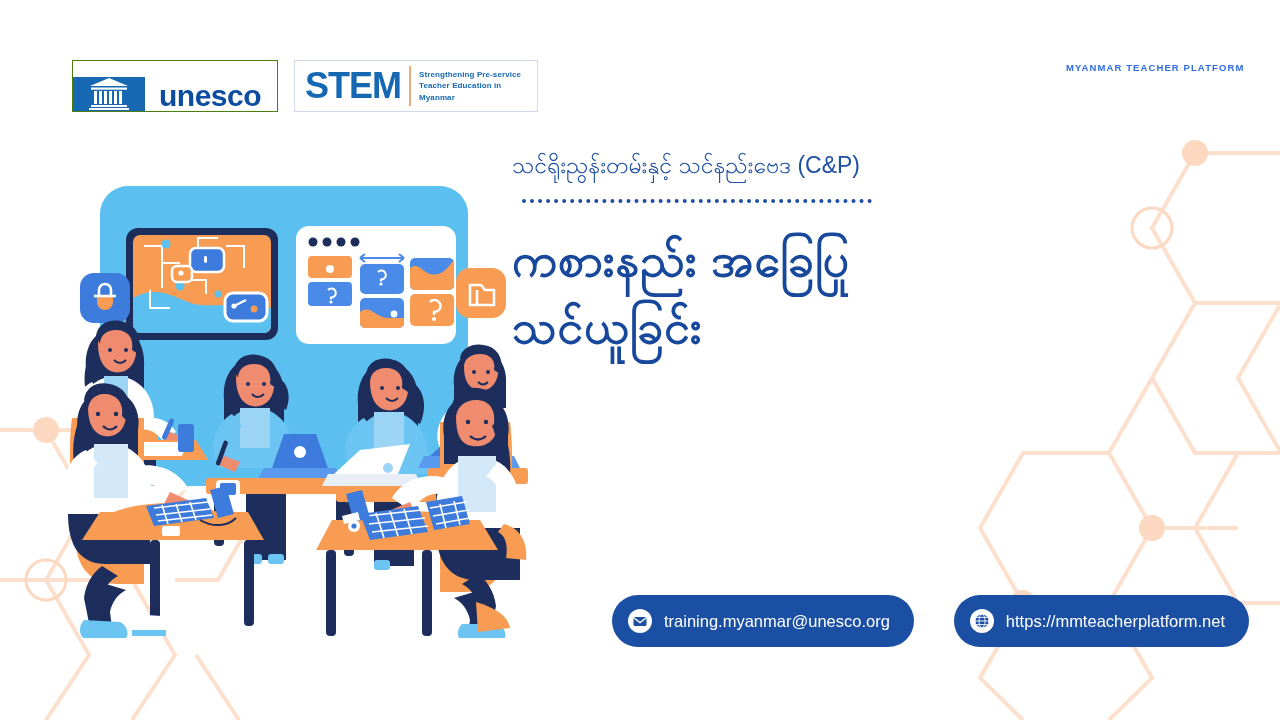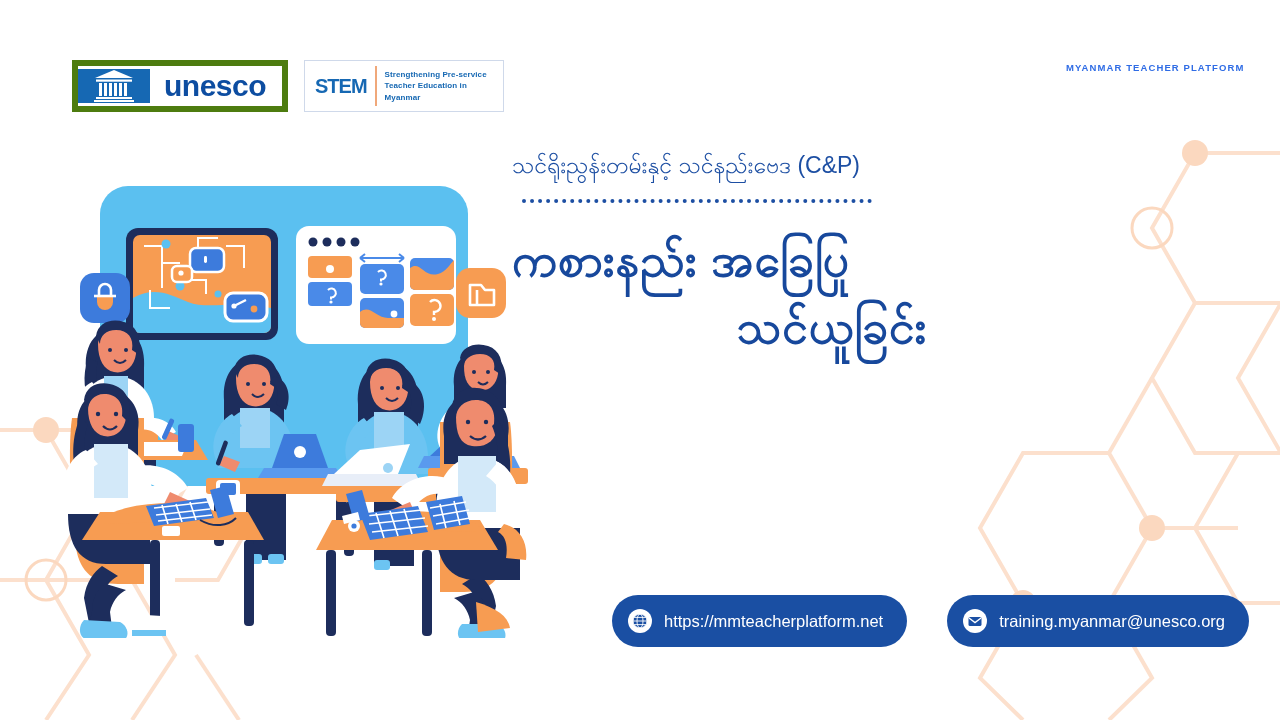--- a/index.html
+++ b/index.html
@@ -12,38 +12,38 @@
 
   
   .bg-deco { position: absolute; inset: 0; z-index: 0; pointer-events: none; }
 
   
   .logo-row {
     position: absolute; top: 60px; left: 72px; z-index: 5;
     display: flex; align-items: stretch; gap: 16px;
   }
   .unesco-logo {
-    display: flex; align-items: center; height: 52px;
-    border: 6px solid #4d7c0f; background: #fff;
+    display: flex; align-items: flex-end; height: 52px;
+    border: 1px solid #4d7c0f; background: #fff;
   }
   .unesco-mark {
     width: 72px; background: #1668b3;
     display: flex; align-items: center; justify-content: center;
   }
   .unesco-word {
     display: flex; align-items: center; padding: 0 16px 0 14px;
     font-size: 30px; font-weight: bold; color: #0d4da1;
     letter-spacing: -0.5px; line-height: 1;
   }
   .stem-logo {
     display: flex; align-items: center; height: 52px;
     border: 1px solid #cfd9ea; background: #fff; padding: 0 8px 0 10px;
   }
   .stem-word {
-    font-size: 20px; font-weight: bold; color: #1668b3;
+    font-size: 36px; font-weight: bold; color: #1668b3;
     letter-spacing: -1px; line-height: 1; padding-right: 8px;
   }
   .stem-div { width: 2px; align-self: stretch; margin: 5px 8px 5px 0; background: #f0a87a; }
   .stem-sub {
     font-size: 8px; font-weight: bold; color: #1668b3;
     line-height: 1.45; letter-spacing: 0.1px; max-width: 110px;
   }
 
   .mtp-logo {
     position: absolute; top: 44px; left: 1058px; width: 180px; z-index: 5;
@@ -60,21 +60,21 @@
     font-size: 23px; color: #1d4fa3; line-height: 1.35; white-space: nowrap;
   }
   .divider-dots {
     width: 350px; height: 0; margin: 18px 0 0 10px;
     border-top: 4px dotted #1d4fa3;
   }
   .main-title {
     margin-top: 24px; font-size: 46px; line-height: 1.45;
     color: #17489c; font-weight: bold; letter-spacing: 1px;
   }
-  .main-title .line2 { display: block; text-align: center; }
+  .main-title .line2 { display: block; }
 
   
   .pill-row {
     position: absolute; left: 612px; top: 595px; z-index: 5;
     display: flex; gap: 40px; align-items: center;
   }
   .pill {
     display: flex; align-items: center; gap: 12px;
     background: #1a4fa3; border-radius: 26px;
     height: 52px; padding: 0 24px 0 16px;
@@ -421,35 +421,35 @@
     <span>ကစားနည်း အခြေပြု</span>
     <span class="line2">သင်ယူခြင်း</span>
   </div>
 </div>
 
 <div class="pill-row">
 
   <div class="pill">
     <span class="pill-icon">
       <svg width="16" height="16" viewBox="0 0 16 16">
+        <rect x="1.5" y="4" width="13" height="9" rx="1.6" fill="#1a4fa3"></rect>
+        <path d="M2 5 L8 9.6 L14 5" stroke="#ffffff" stroke-width="1.3" fill="none"></path>
+      </svg>
+    </span>
+    <span class="pill-text">training.myanmar@unesco.org</span>
+  </div>
+
+  <div class="pill">
+    <span class="pill-icon">
+      <svg width="16" height="16" viewBox="0 0 16 16">
         <circle cx="8" cy="8" r="7" fill="#1a4fa3"></circle>
         <g stroke="#ffffff" stroke-width="0.9" fill="none">
           <circle cx="8" cy="8" r="7"></circle>
           <ellipse cx="8" cy="8" rx="3" ry="7"></ellipse>
           <path d="M1 8 H15"></path>
           <path d="M2.2 4.4 H13.8 M2.2 11.6 H13.8"></path>
         </g>
       </svg>
     </span>
     <span class="pill-text">https://mmteacherplatform.net</span>
   </div>
 
-  <div class="pill">
-    <span class="pill-icon">
-      <svg width="16" height="16" viewBox="0 0 16 16">
-        <rect x="1.5" y="4" width="13" height="9" rx="1.6" fill="#1a4fa3"></rect>
-        <path d="M2 5 L8 9.6 L14 5" stroke="#ffffff" stroke-width="1.3" fill="none"></path>
-      </svg>
-    </span>
-    <span class="pill-text">training.myanmar@unesco.org</span>
-  </div>
-
 </div>
 
 </body></html>

